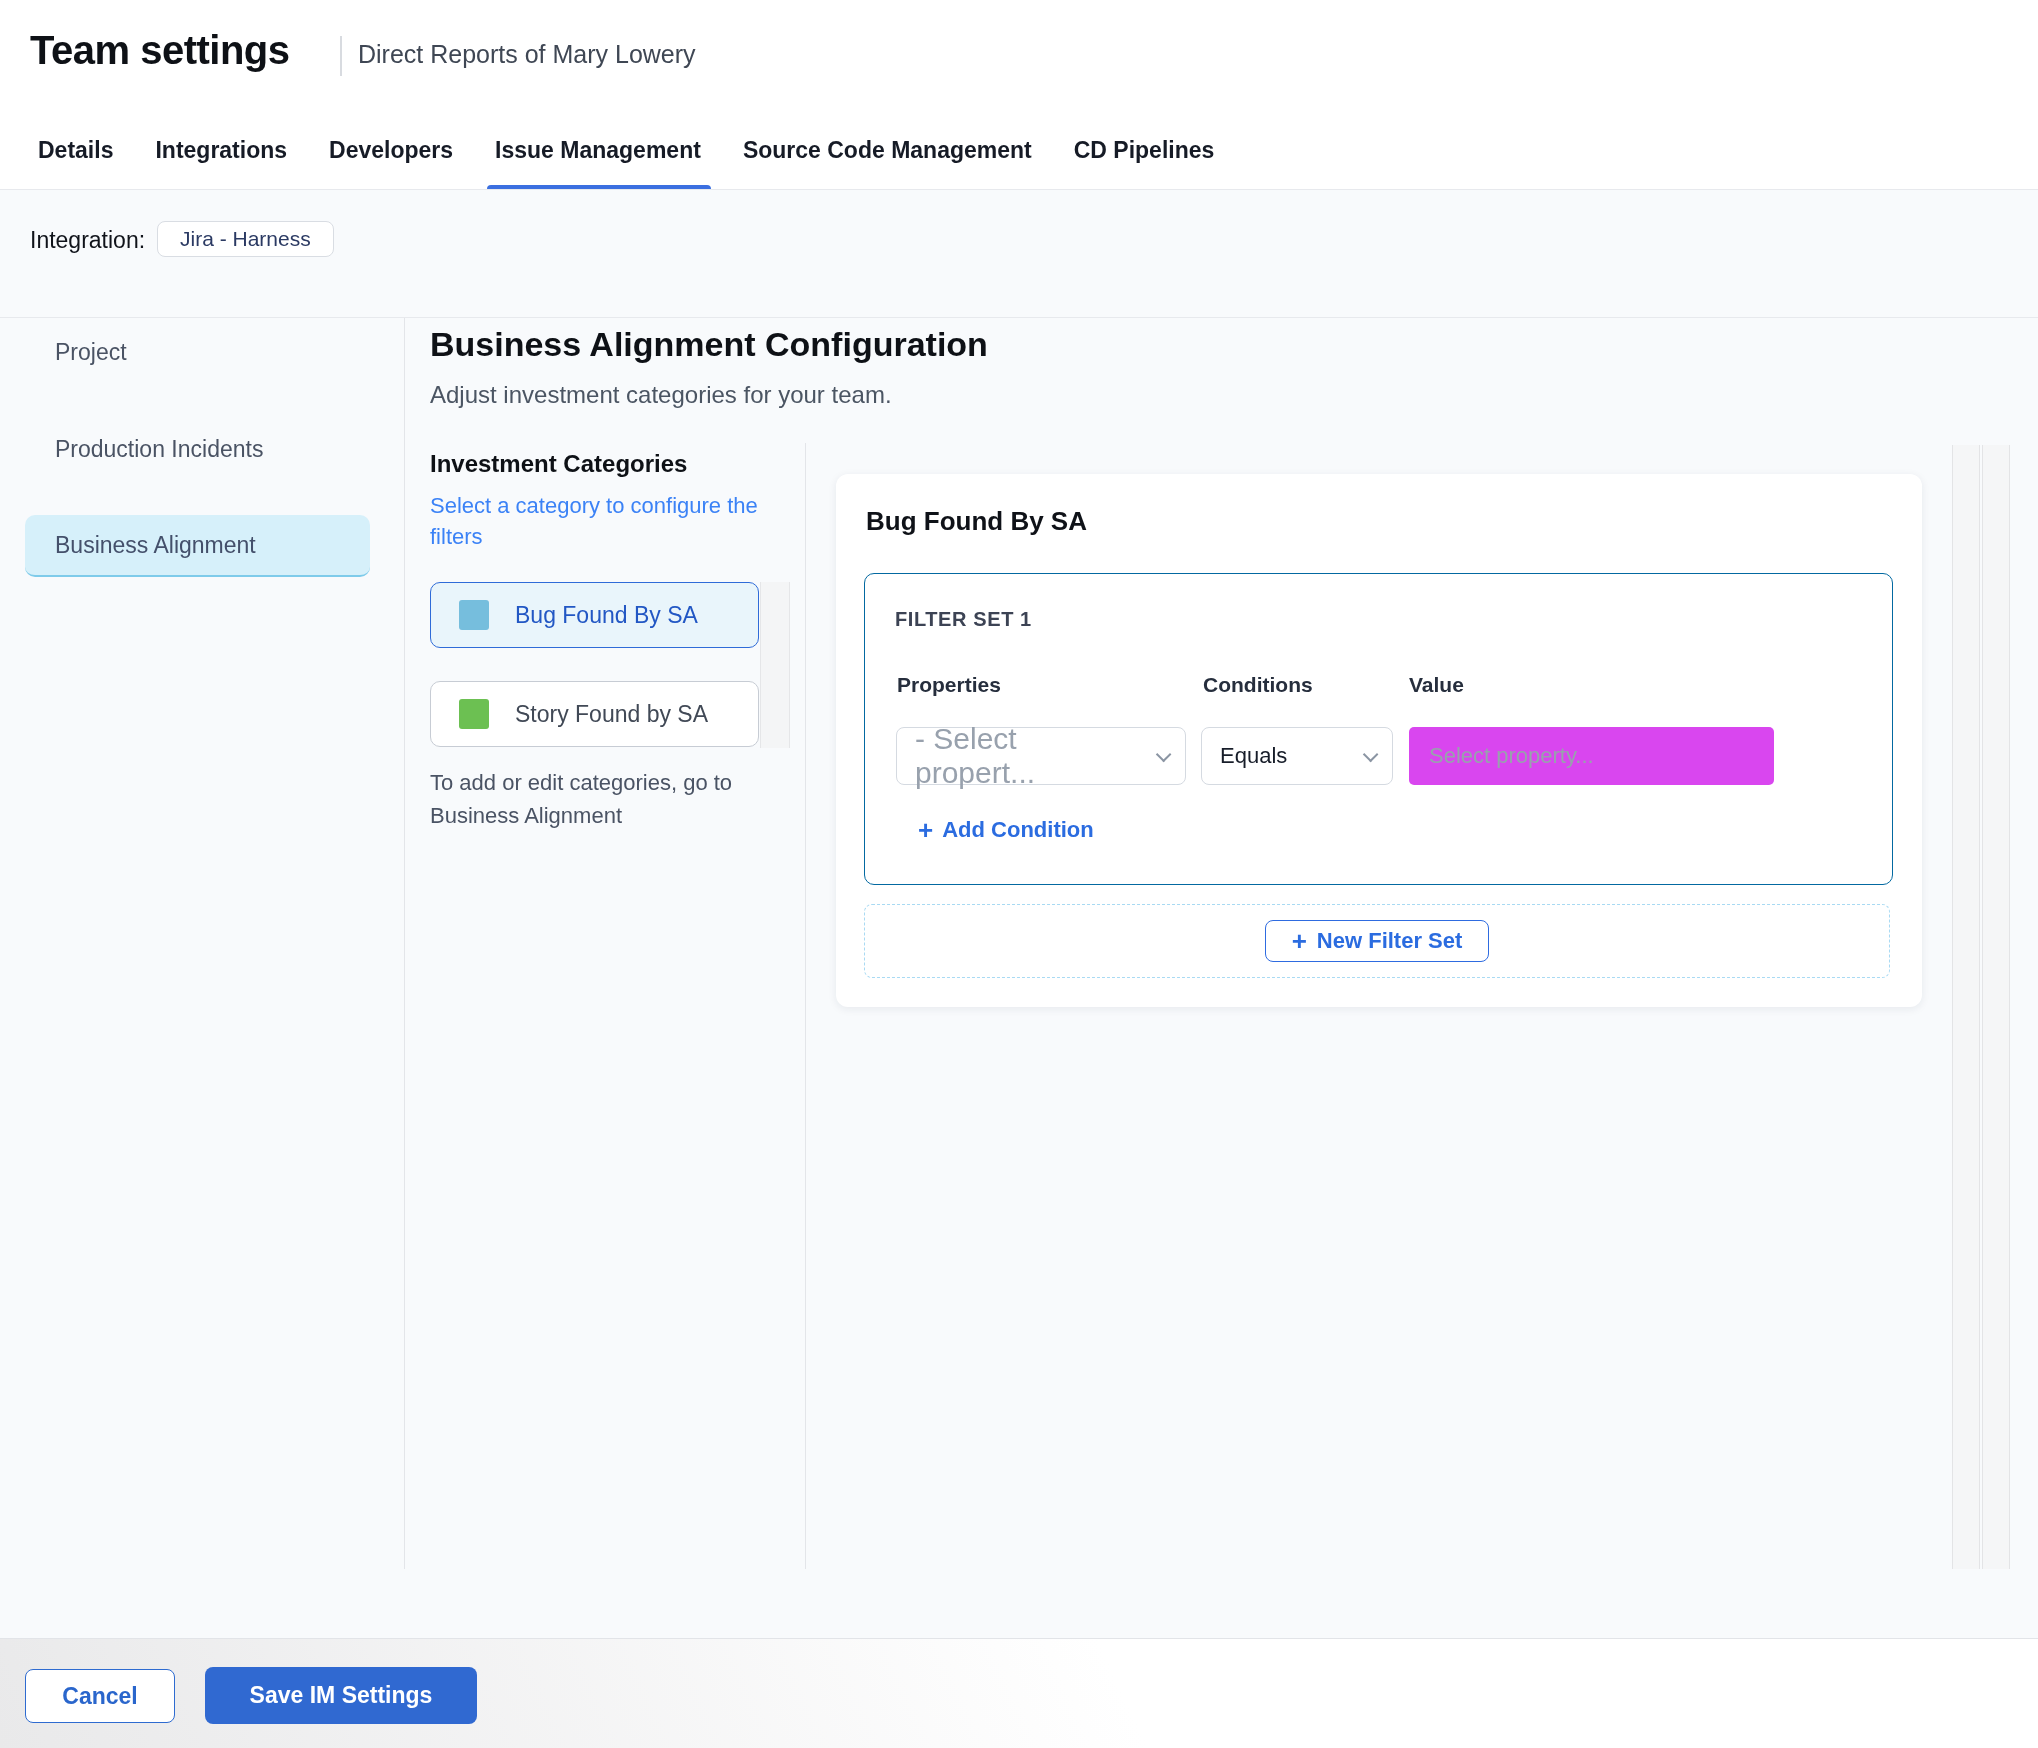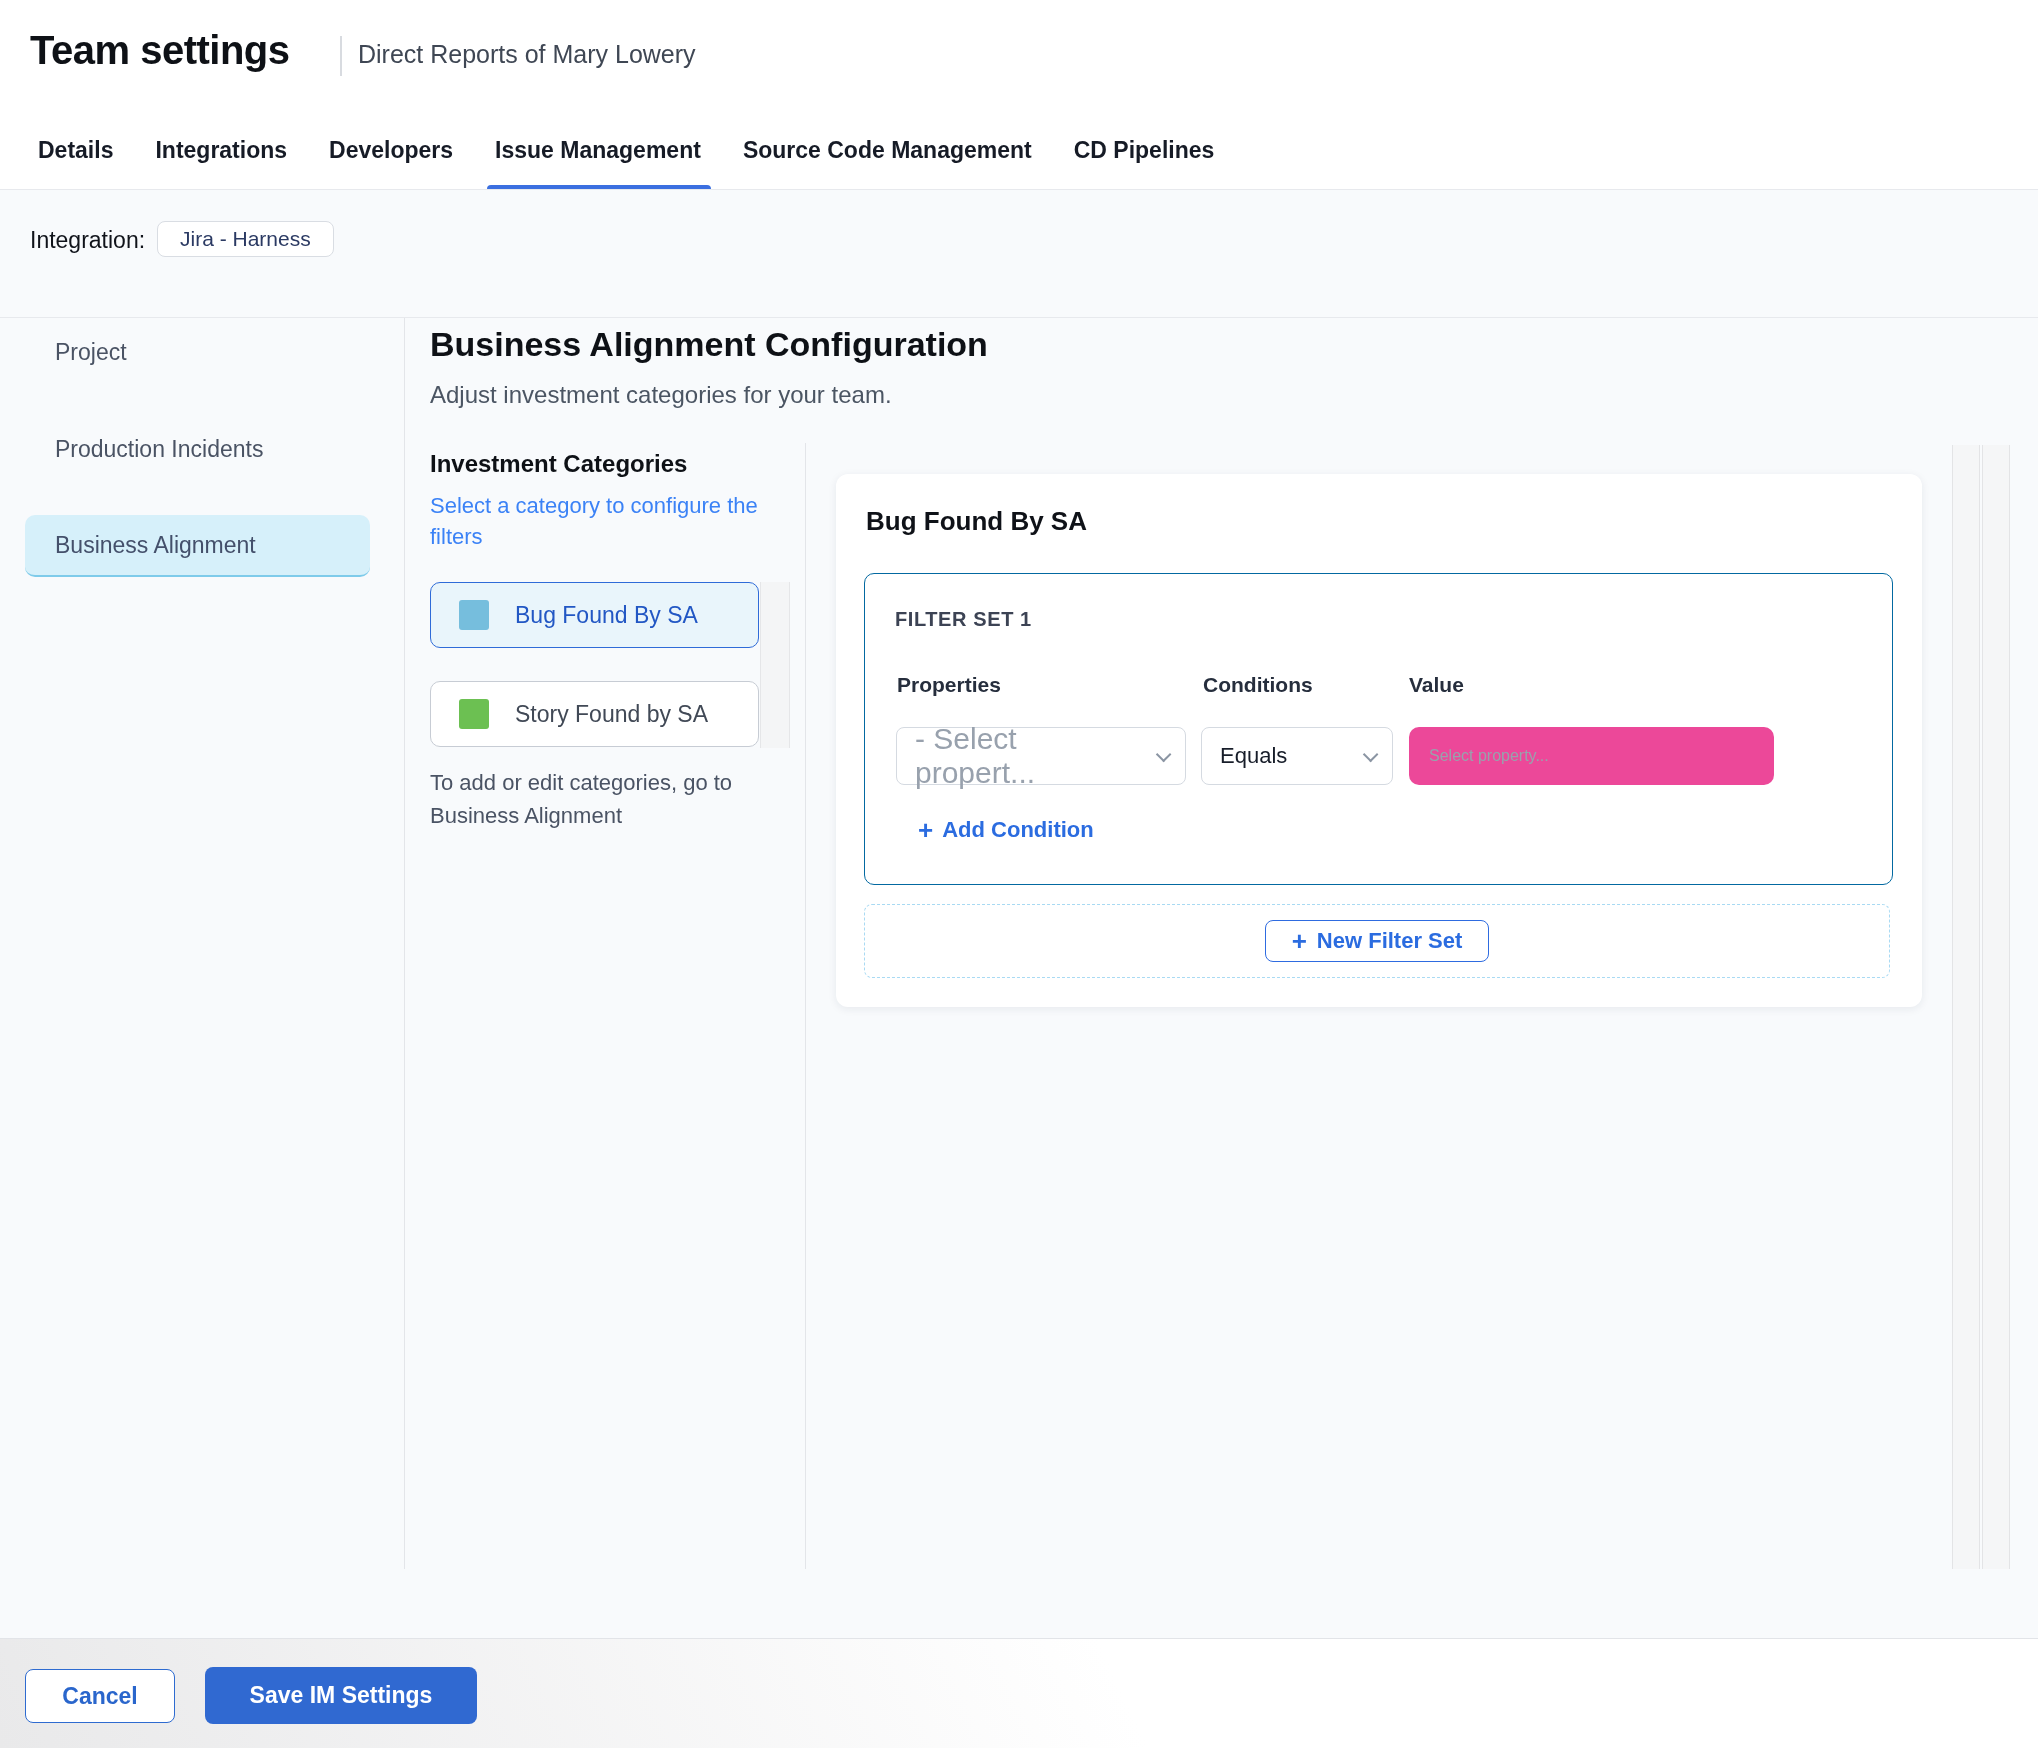--- a/index.html
+++ b/index.html
@@ -50,21 +50,21 @@
   .card-title { position:absolute; left:30px; top:32px; font-size:26px; font-weight:700; color:#0f1218; }
   .filter-box { position:absolute; left:28px; top:99px; width:1029px; height:312px; border:1px solid #0369a1; border-radius:10px; }
   .fs-title { position:absolute; left:30px; top:34px; font-size:20px; font-weight:700; color:#3c4354; letter-spacing:0.6px; }
   .col-label { position:absolute; top:99px; font-size:21px; font-weight:700; color:#262e3d; }
   .ctrl { position:absolute; top:153px; height:58px; display:flex; align-items:center; }
   .select { background:#ffffff; border:1px solid #d5dae1; border-radius:8px; padding:0 18px; cursor:pointer; justify-content:space-between; }
   .select .ph { color:#98a1ad; font-size:30px; }
   .select .val { color:#171d29; font-size:22px; }
   .chevron { width:11px; height:11px; border-right:2.5px solid #8b95a3; border-bottom:2.5px solid #8b95a3;
     transform:rotate(45deg) translateY(-3px); margin-left:14px; flex:0 0 auto; }
-  .value-input { background:#ec4899; border:none; border-radius:10px; padding:0 20px; font-size:16px;
+  .value-input { background:#d946ef; border:none; border-radius:5px; padding:0 20px; font-size:22px;
     font-family:"Liberation Sans", sans-serif; color:#2a3140; width:100%; height:100%; outline:none; }
   .value-input::placeholder { color:#98a2ad; }
   .add-cond { position:absolute; left:53px; top:243px; display:flex; align-items:center; gap:9px;
     color:#2b6ce0; font-size:22px; font-weight:700; cursor:pointer; }
   .plus { font-size:26px; font-weight:700; line-height:1; }
   .dashed-zone { position:absolute; left:28px; top:430px; width:1026px; height:74px; border:1.5px dashed #a9daf3;
     border-radius:8px; display:flex; align-items:center; justify-content:center; }
   .new-set-btn { height:42px; padding:0 26px; background:#ffffff; border:1.5px solid #2e6be0; border-radius:8px;
     color:#2b6ce0; font-size:22px; font-weight:700; display:flex; align-items:center; gap:10px; cursor:pointer; }
   

